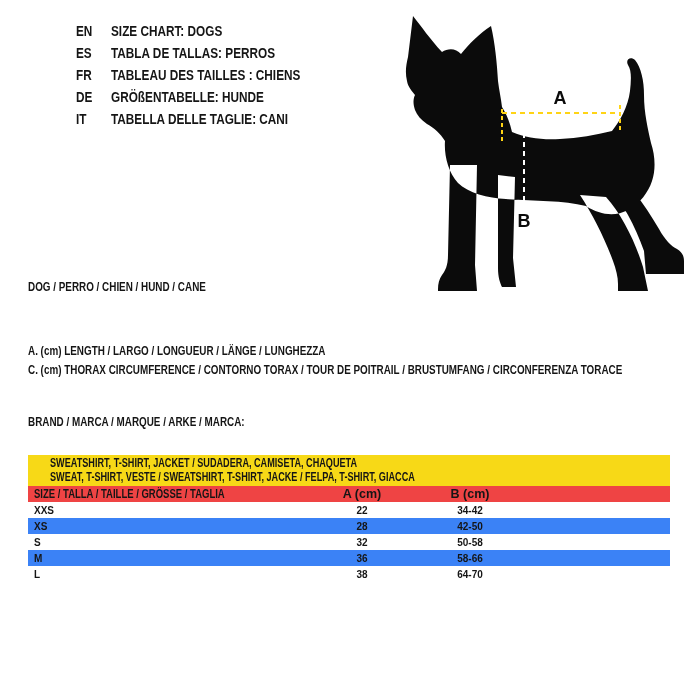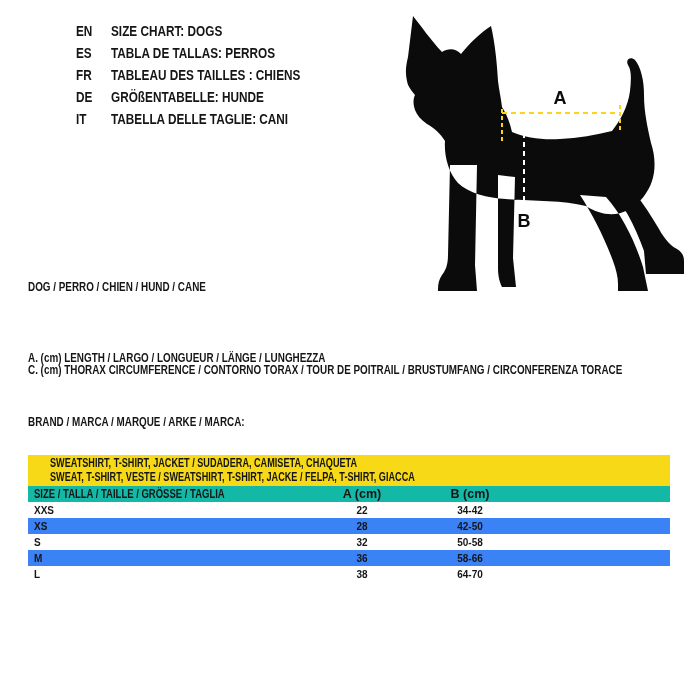--- a/index.html
+++ b/index.html
@@ -13,30 +13,30 @@
   
   .lang-list{position:absolute;left:28px;top:20px;}
   .lang-row{display:flex;height:22px;align-items:center;font-size:15.5px;font-weight:700;padding-left:48px;}
   .lang-code{flex:0 0 35px;}
 
   
   .dog-figure{position:absolute;left:398px;top:3px;width:300px;height:292px;}
 
   
   .caption{position:absolute;left:28px;top:279px;font-size:13px;font-weight:700;}
-  .legend-a{position:absolute;left:28px;top:343px;font-size:13px;font-weight:700;margin-top:7px;}
+  .legend-a{position:absolute;left:28px;top:343px;font-size:13px;font-weight:700;}
   .legend-c{position:absolute;left:28px;top:362px;font-size:13px;font-weight:700;}
   .brand{position:absolute;left:28px;top:414px;font-size:13px;font-weight:700;}
 
   
   .size-table{position:absolute;left:28px;top:455px;width:642px;}
   .banner{background:#F7D917;padding:2px 0 2px 22px;}
   .banner-line{font-size:12px;font-weight:700;line-height:13.5px;}
   .grid{display:grid;grid-template-columns:280px 108px 108px auto;align-items:center;}
-  .thead{background:#14b8a6;height:16px;font-size:12.5px;font-weight:700;}
+  .thead{background:#ef4444;height:16px;font-size:12.5px;font-weight:700;}
   .trow{height:16px;font-size:10px;font-weight:700;}
   .trow.alt{background:#3b82f6;}
   .c1{padding-left:6px;overflow:hidden;}
   .c2,.c3{text-align:center;}
 </style>
 </head>
 <body>
 
 <div class="page">
 

